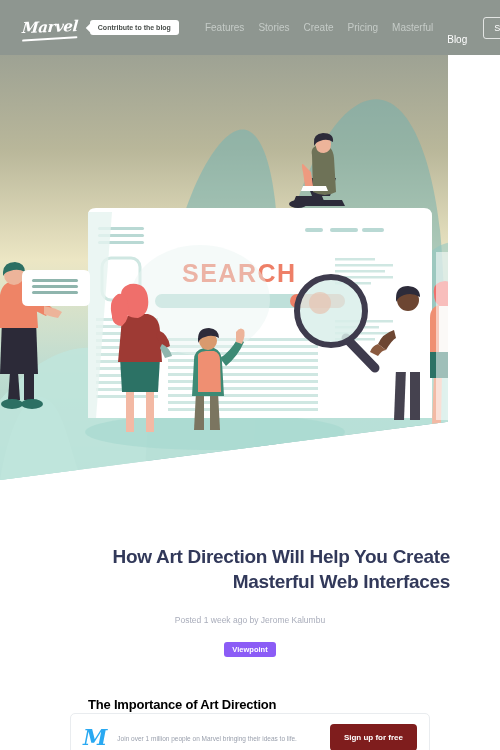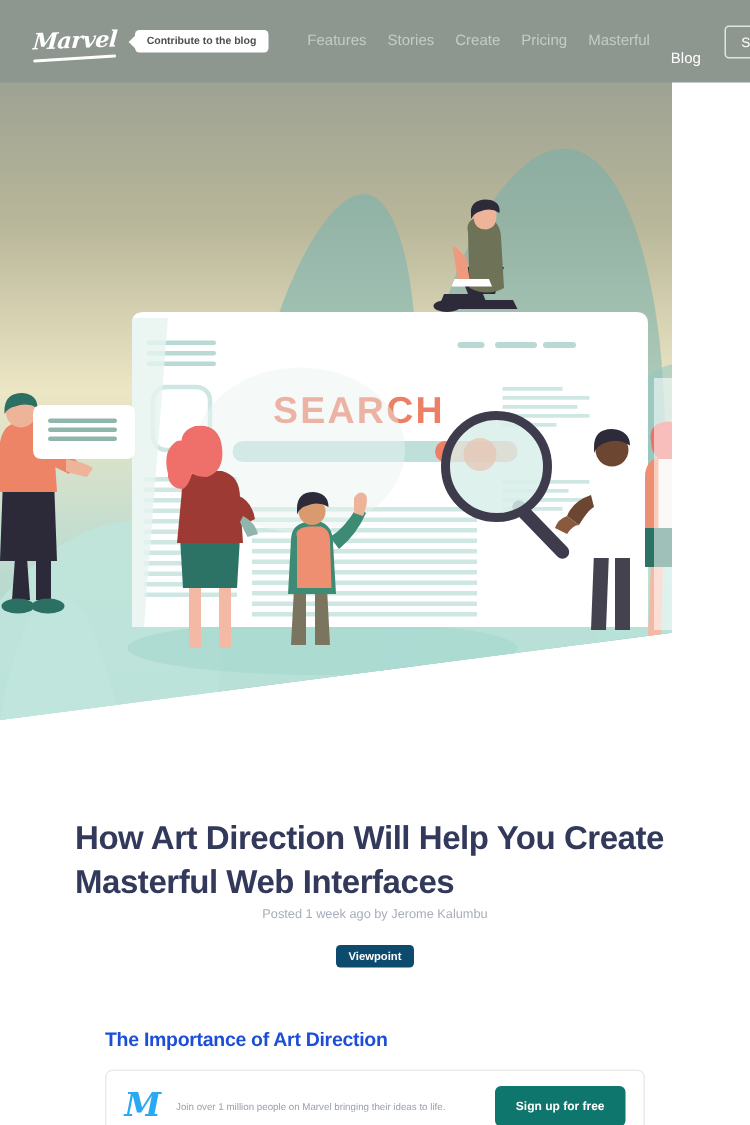--- a/index.html
+++ b/index.html
@@ -53,56 +53,56 @@
   .nav-link.active { color:#ffffff;margin-top:24px; }
   .nav-btns { display:flex; align-items:center; gap:8px; margin-left:16px; }
   .btn-signin {
     font-size:9px; color:#ffffff; border:1px solid rgba(255,255,255,.75);
     border-radius:3px; padding:5px 10px; background:transparent; white-space:nowrap;
   }
 
   
   .article { position:absolute; top:500px; left:0; width:500px; }
   .post-title {
-    margin-top:44px; text-align:left;
-    font-size:22px; line-height:1.33; font-weight:700;
+    margin-top:44px; text-align:right;
+    font-size:19px; line-height:1.33; font-weight:700;
     color:#32395a; letter-spacing:-0.3px;
     padding:0 50px;
   }
   .post-meta {
-    margin-top:1px; text-align:center;
+    margin-top:20px; text-align:center;
     font-size:8.5px; color:#a9adbb;
   }
   .badge-row { margin-top:13px; text-align:center; }
   .badge {
-    display:inline-block; background:#0c4a6e; color:#ffffff;
+    display:inline-block; background:#8b5cf6; color:#ffffff;
     font-size:7.5px; font-weight:600;
     padding:3px 8px; border-radius:3px;
   }
   .section-heading {
-    margin-top:40px; margin-left:70px;
-    font-size:13px; font-weight:700; color:#1d4ed8; letter-spacing:-0.2px;
+    margin-top:40px; margin-left:88px;
+    font-size:13px; font-weight:700; color:#000000; letter-spacing:-0.2px;
   }
 
   
   .cta {
     position:absolute; left:70px; top:713px;
     width:360px; height:48px;
     background:#ffffff; border:1px solid #e9ecef; border-radius:5px;
     display:flex; align-items:center; padding:0 12px;
   }
   .cta-m {
     font-family:"DejaVu Serif", serif; font-style:italic; font-weight:700;
     font-size:22px; color:#29a9f2; line-height:1; margin-right:10px;
   }
   .cta-text { flex:1; }
   .cta-title { font-size:8.5px; font-weight:700; color:#2c3140; }
   .cta-sub { font-size:6.5px; color:#9aa0ad; margin-top:3px; }
   .cta-btn {
-    background:#0f766e; color:#fff; font-size:8px; font-weight:600;
+    background:#7f1d1d; color:#fff; font-size:8px; font-weight:600;
     border:none; border-radius:4px; padding:9px 14px; white-space:nowrap;
   }
 </style>
 </head>
 <body>
 
 <div class="page">
 
   <div class="hero">
     <svg class="hero-svg" width="500" height="500" viewBox="0 0 500 500">

